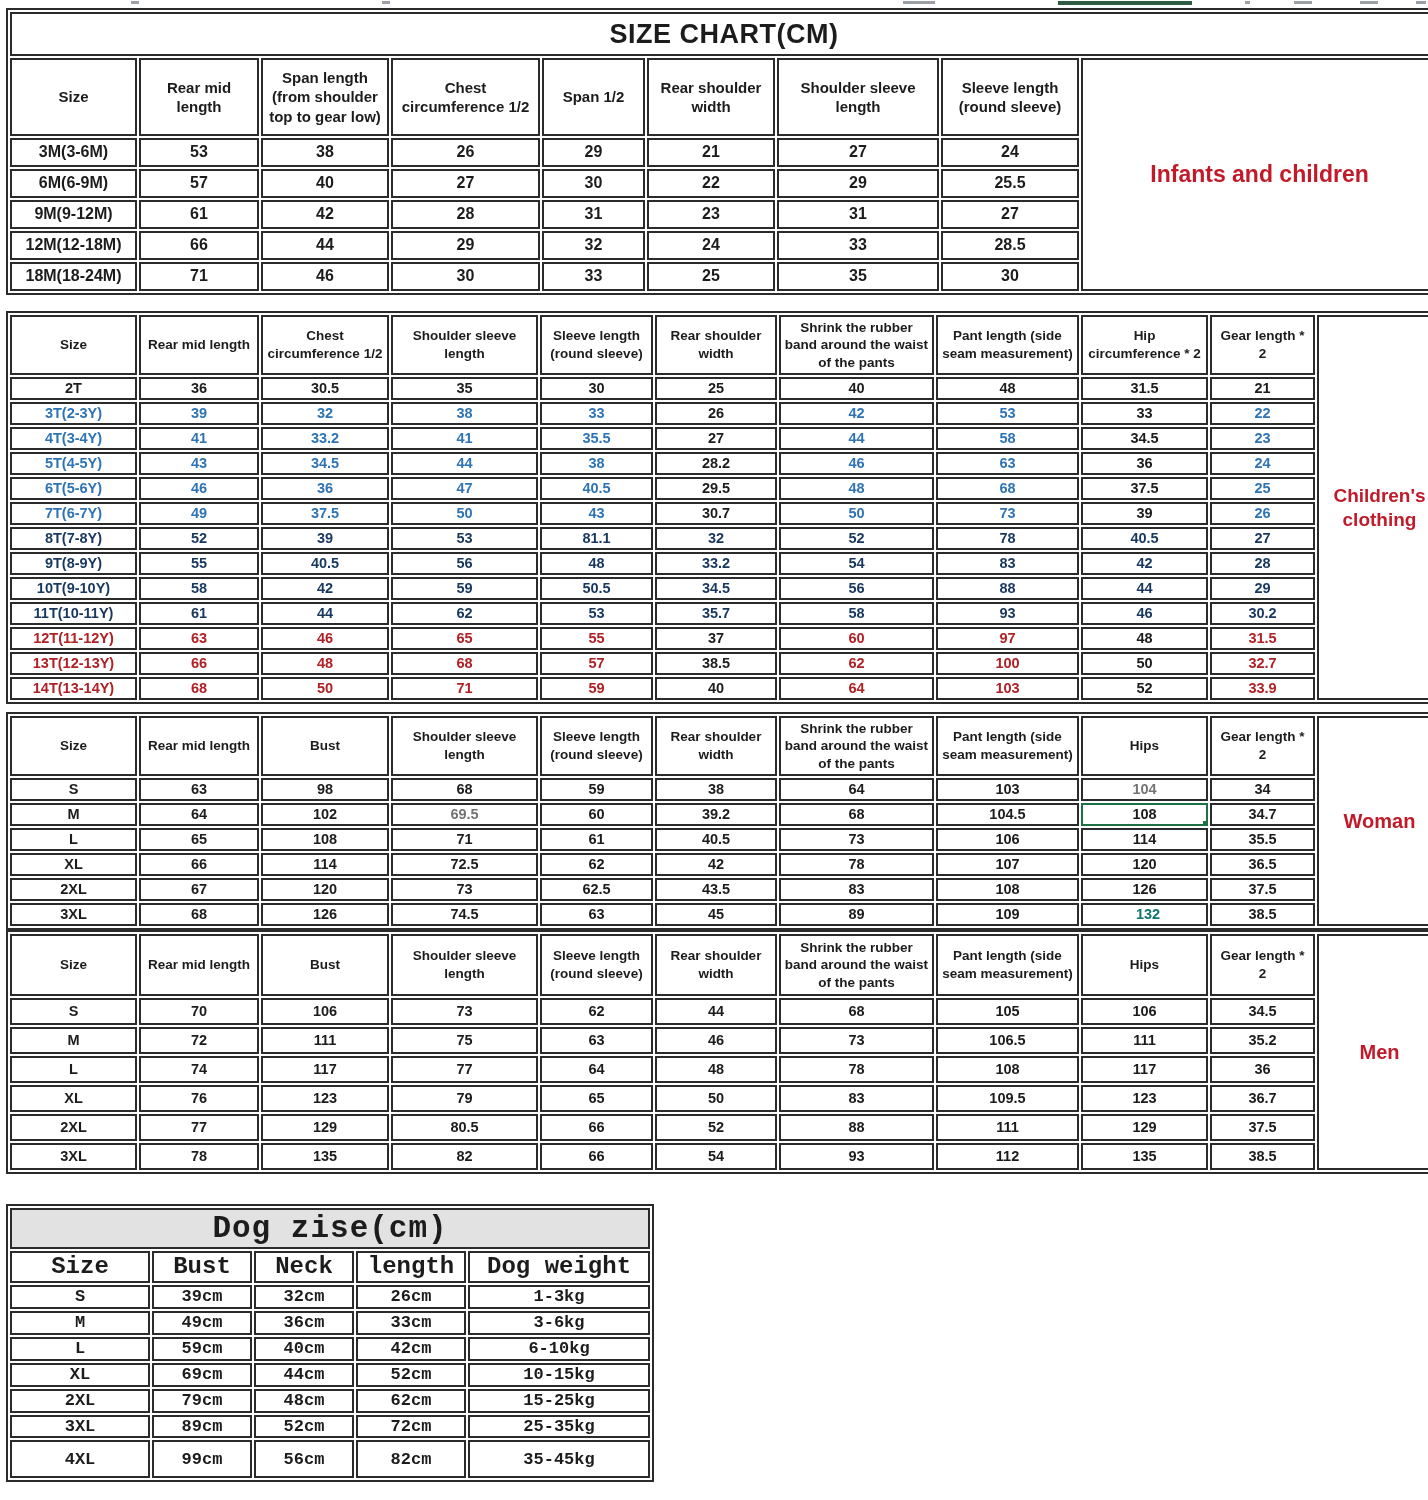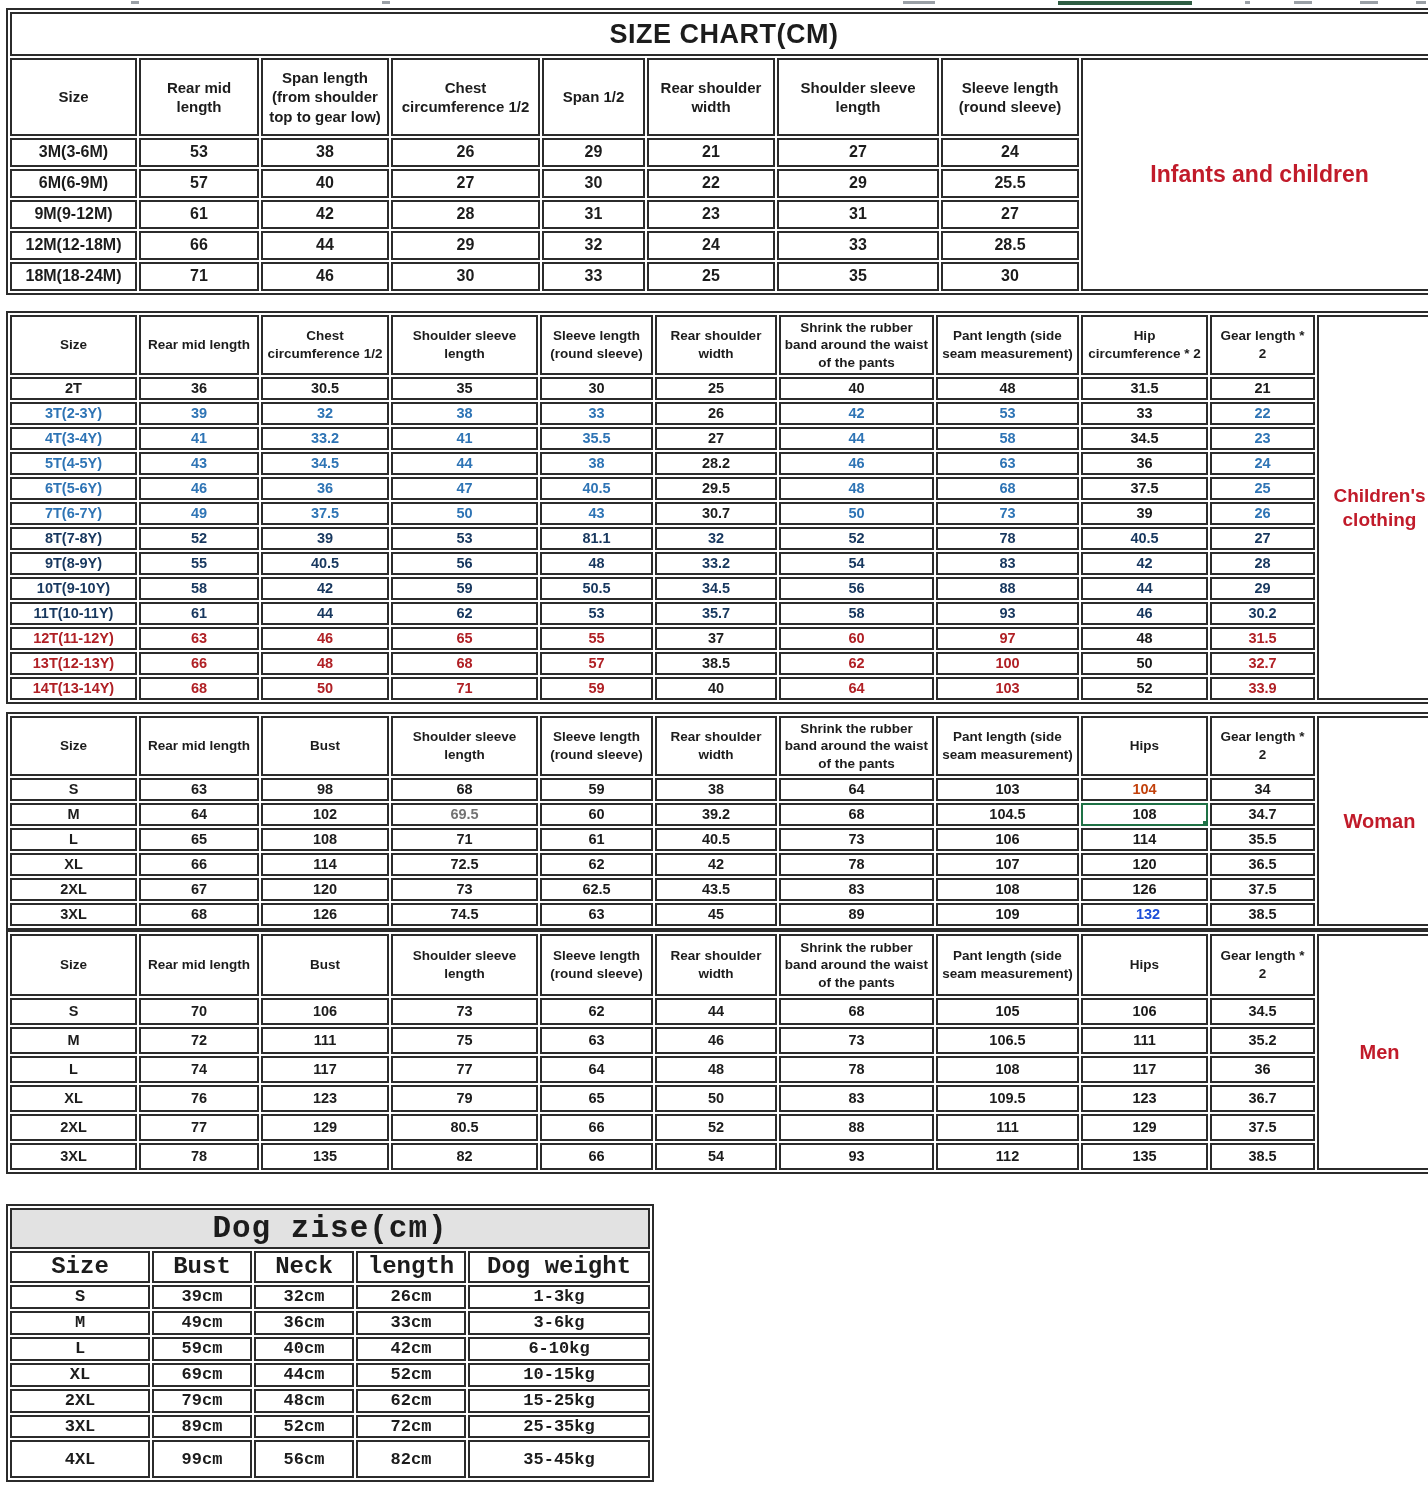--- a/index.html
+++ b/index.html
@@ -355,21 +355,21 @@
         </tr>
         <tr style="height: 23px;">
           <td class="d" style="color: rgb(28, 28, 28);">S</td>
           <td class="d" style="color: rgb(28, 28, 28);">63</td>
           <td class="d" style="color: rgb(28, 28, 28);">98</td>
           <td class="d" style="color: rgb(28, 28, 28);">68</td>
           <td class="d" style="color: rgb(28, 28, 28);">59</td>
           <td class="d" style="color: rgb(28, 28, 28);">38</td>
           <td class="d" style="color: rgb(28, 28, 28);">64</td>
           <td class="d" style="color: rgb(28, 28, 28);">103</td>
-          <td class="d" style="color: #c2410c; margin-top: 48px;">104</td>
+          <td class="d" style="color: #737373; margin-top: 48px;">104</td>
           <td class="d" style="color: rgb(28, 28, 28);">34</td>
         </tr>
         <tr style="height: 23px;">
           <td class="d" style="color: rgb(28, 28, 28);">M</td>
           <td class="d" style="color: rgb(28, 28, 28);">64</td>
           <td class="d" style="color: rgb(28, 28, 28);">102</td>
           <td class="d" style="color: #737373;">69.5</td>
           <td class="d" style="color: rgb(28, 28, 28);">60</td>
           <td class="d" style="color: rgb(28, 28, 28);">39.2</td>
           <td class="d" style="color: rgb(28, 28, 28);">68</td>
@@ -415,21 +415,21 @@
         </tr>
         <tr style="height: 23px;">
           <td class="d" style="color: rgb(28, 28, 28);">3XL</td>
           <td class="d" style="color: rgb(28, 28, 28);">68</td>
           <td class="d" style="color: rgb(28, 28, 28);">126</td>
           <td class="d" style="color: rgb(28, 28, 28);">74.5</td>
           <td class="d" style="color: rgb(28, 28, 28);">63</td>
           <td class="d" style="color: rgb(28, 28, 28);">45</td>
           <td class="d" style="color: rgb(28, 28, 28);">89</td>
           <td class="d" style="color: rgb(28, 28, 28);">109</td>
-          <td class="d" style="color: #1d4ed8; padding-left: 10px;">132</td>
+          <td class="d" style="color: #0f766e; padding-left: 10px;">132</td>
           <td class="d" style="color: rgb(28, 28, 28);">38.5</td>
         </tr>
       </tbody>
     </table>
   <table class="grid t-men">
       <colgroup>
         <col style="width: 127px;">
         <col style="width: 120px;">
         <col style="width: 128px;">
         <col style="width: 147px;">

